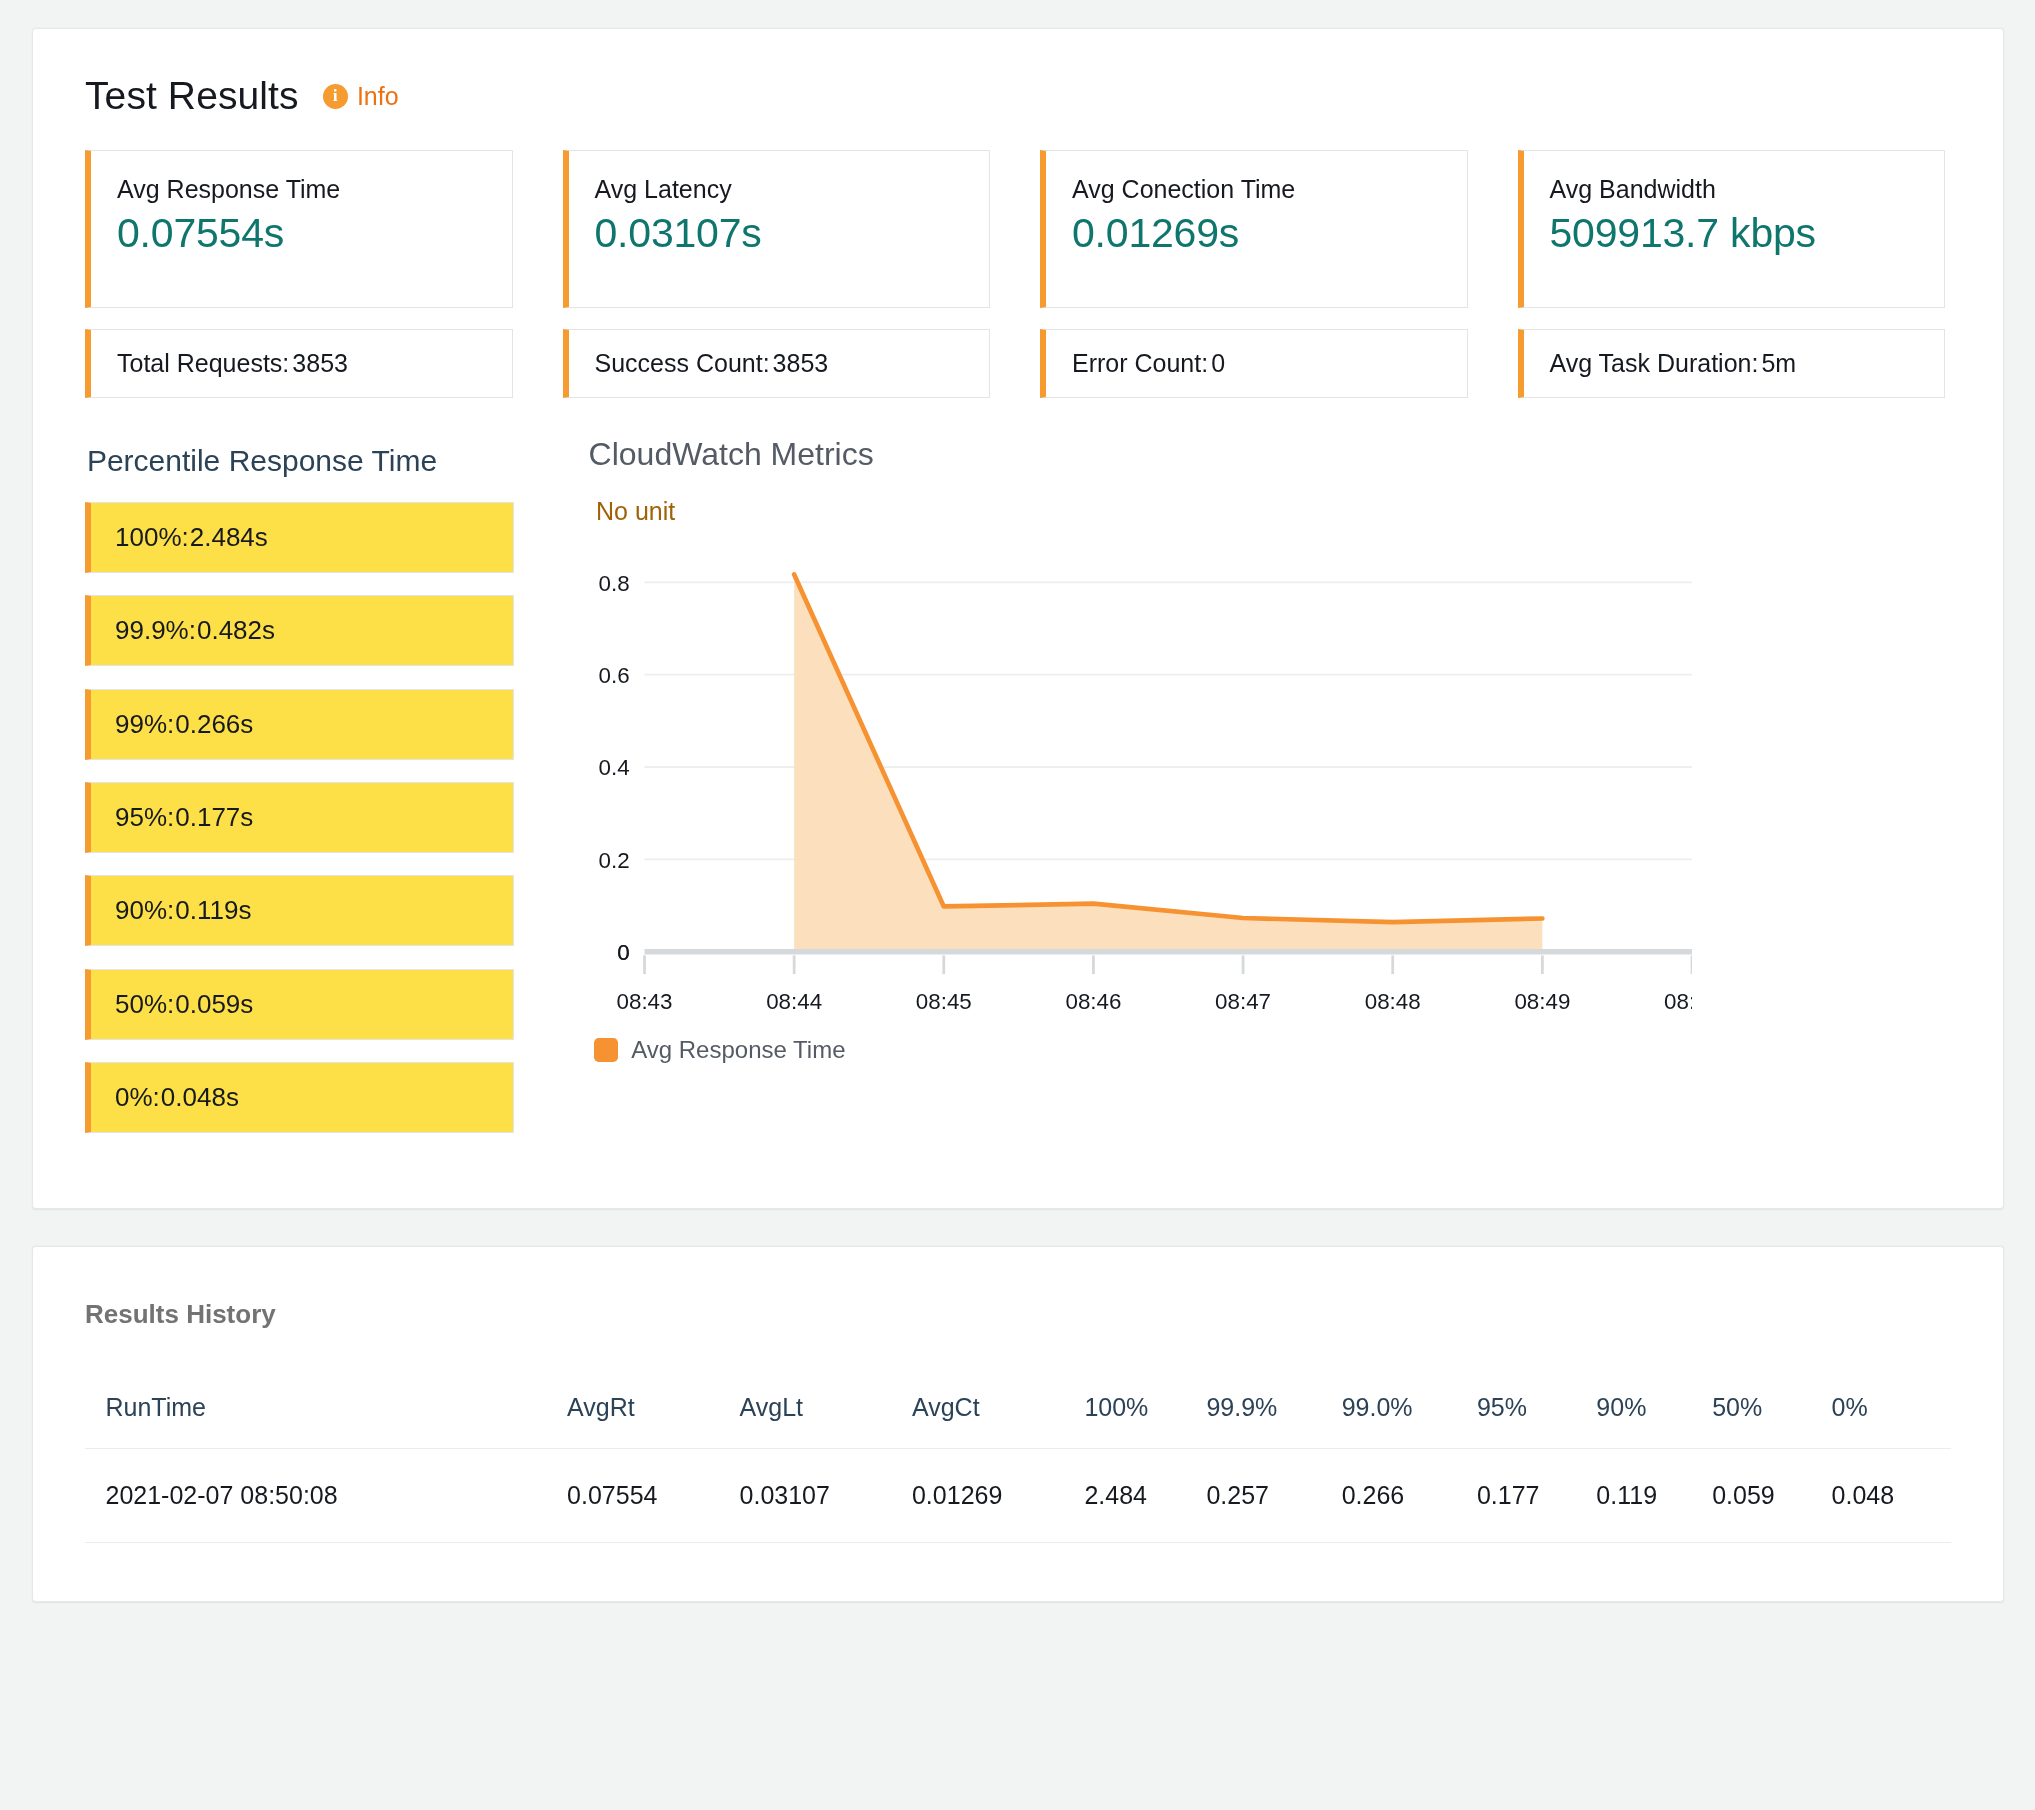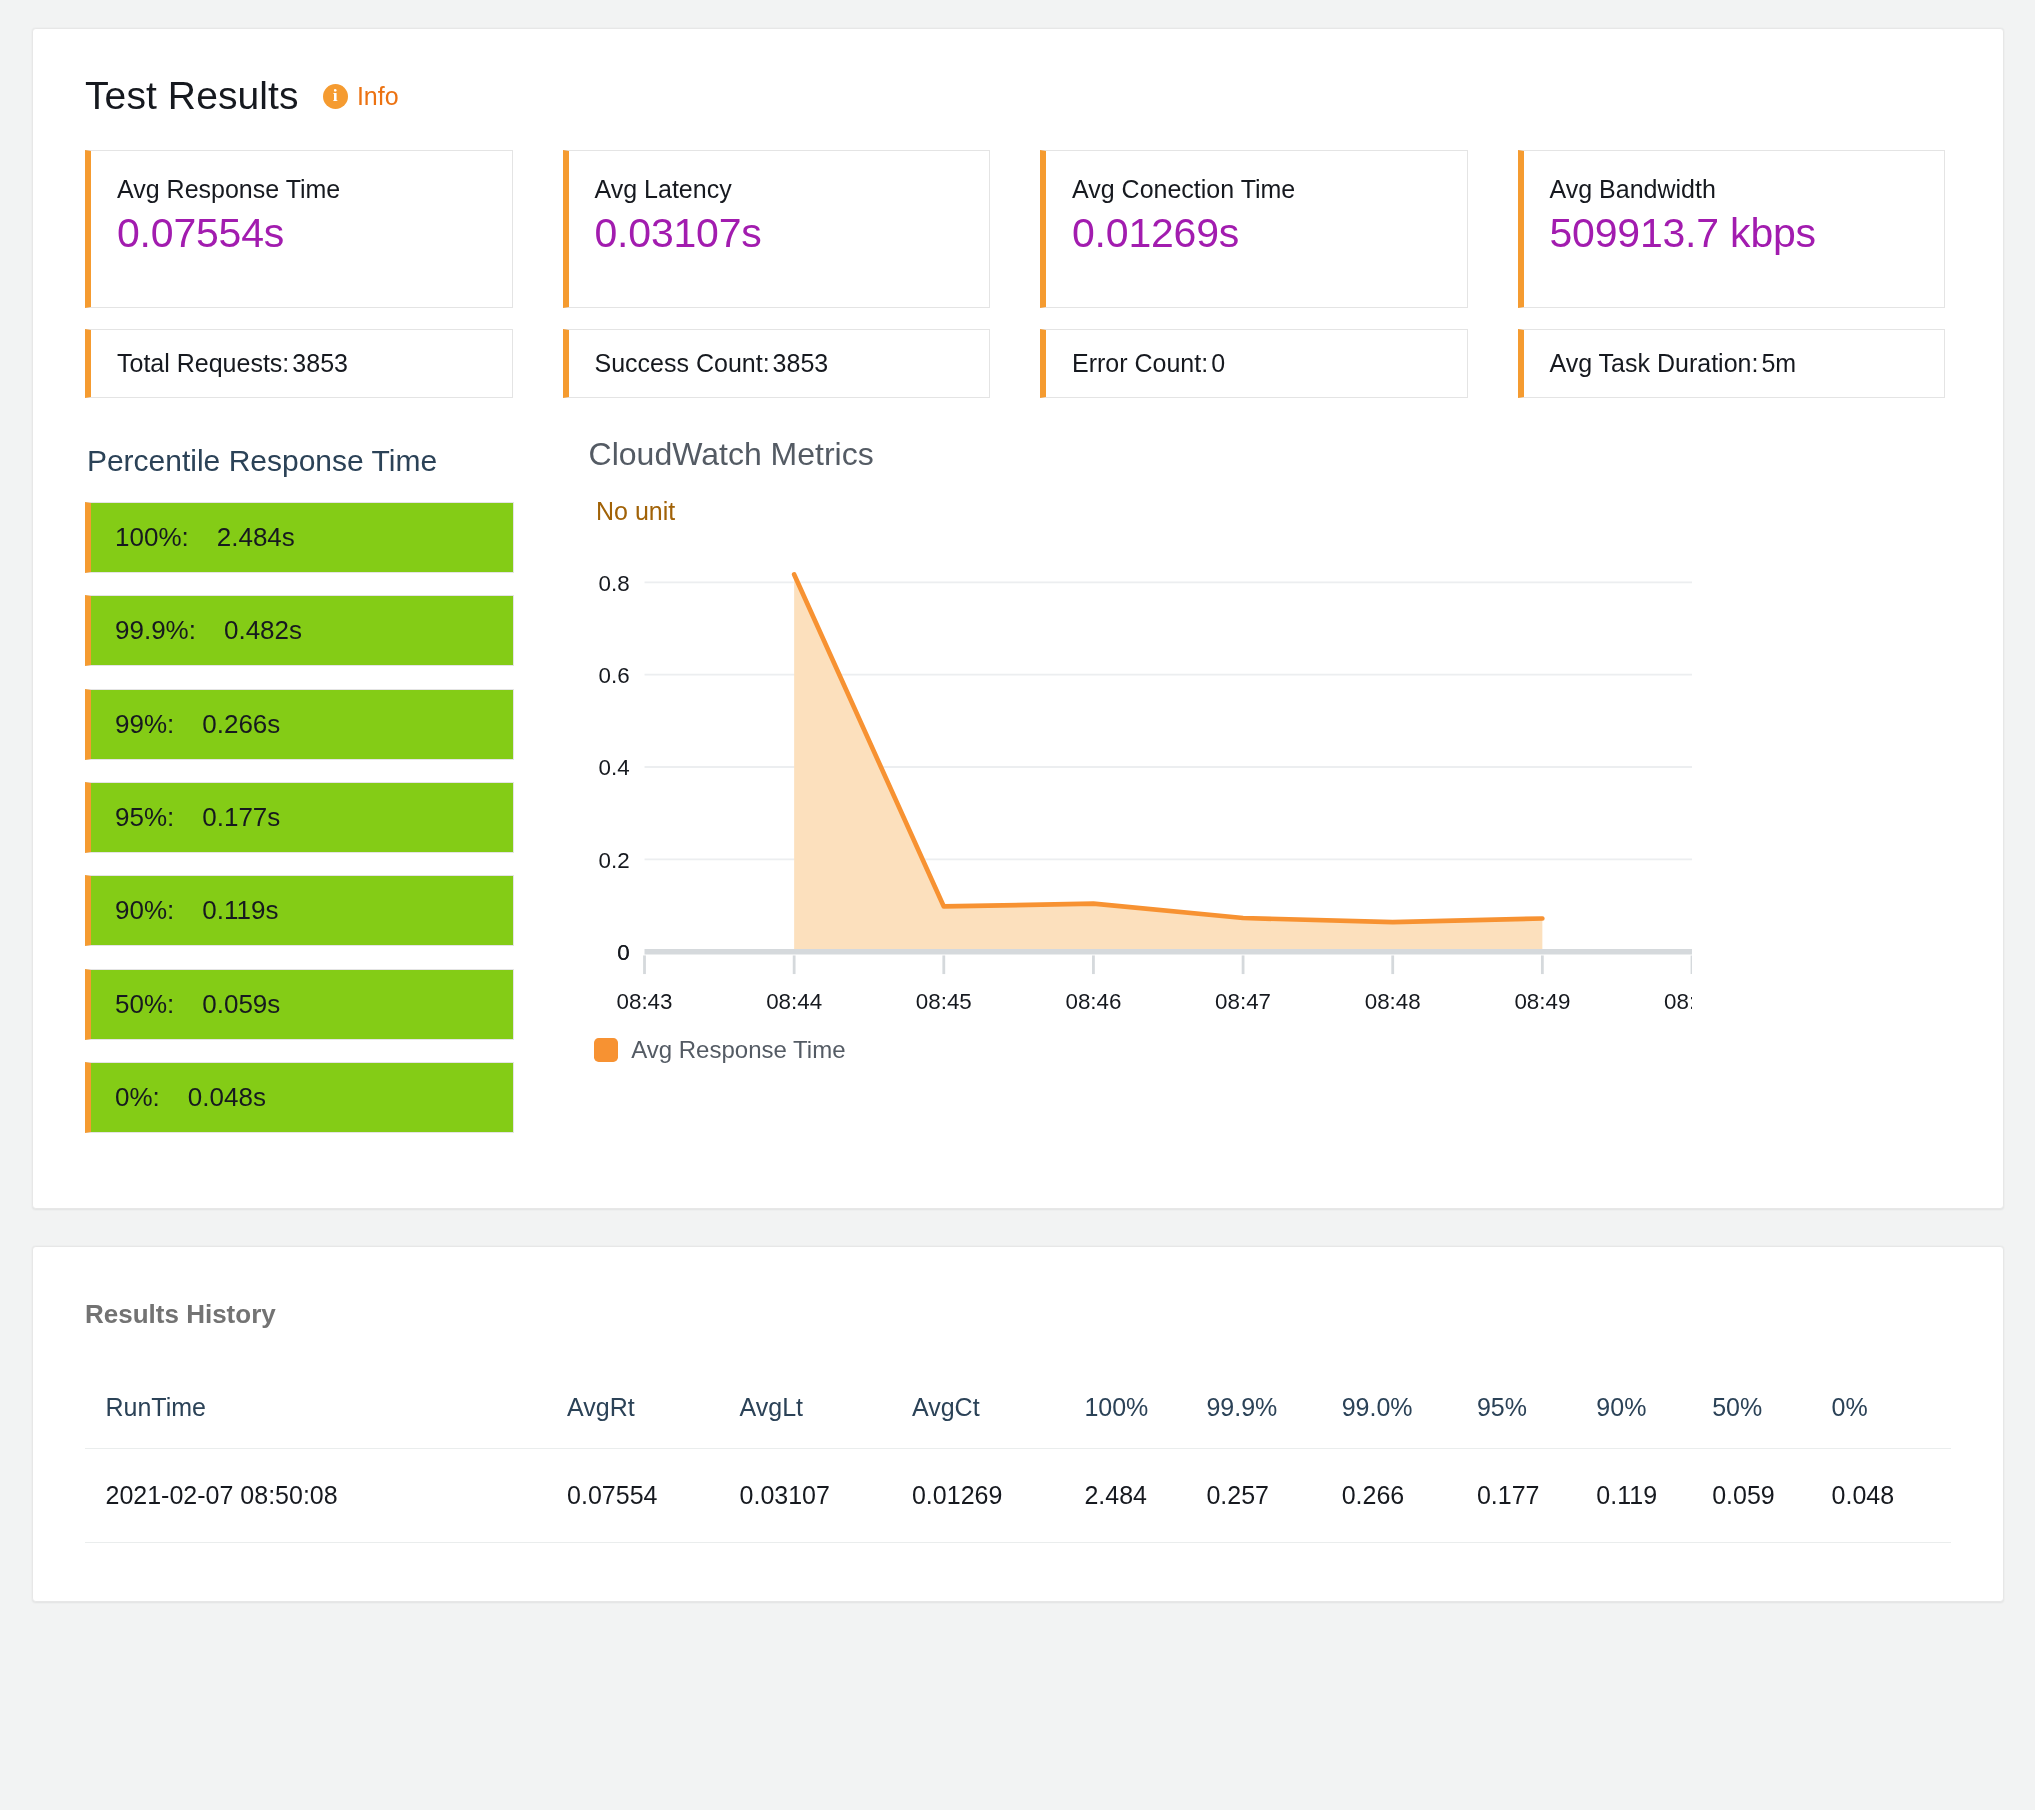--- a/index.html
+++ b/index.html
@@ -67,21 +67,21 @@
     padding: 24px 0 0 26px;
   }
   .metric-label {
     font-size: 25px;
     color: #16191f;
     font-weight: 400;
     margin-bottom: 5.6px;
   }
   .metric-value {
     font-size: 41px;
-    color: #a21caf;
+    color: #0f766e;
     font-weight: 400;
     letter-spacing: -0.2px;
   }
   .cards-row.small { gap: 50px; padding-top: 20.5px; }
   .stat-card {
     border: 0.9px solid #e4e4e4;
     border-left: 6.5px solid #f59b30;
     background: #fff;
     height: 69px;
     display: flex;
@@ -101,26 +101,26 @@
   .pct-col { width: 429px; flex: none; }
   .section-title {
     font-size: 30px;
     color: #2b4257;
     font-weight: 400;
     margin: 9.3px 0 24px 1.9px;
   }
   .pct-card {
     border: 0.9px solid #e4e4e4;
     border-left: 6.5px solid #f59b30;
-    background: #84cc16;
+    background: #fde047;
     height: 71px;
     display: flex;
     align-items: center;
     padding-left: 24px;
-    gap: 28px;
+    gap: 1px;
     margin-bottom: 22.4px;
   }
   .pct-key { font-size: 26px; color: #16191f; }
   .pct-val { font-size: 26px; color: #16191f; }
   
   .chart-col { flex: 1; min-width: 0; padding-top: 1.9px; }
   .chart-title {
     font-size: 32px;
     color: #545b64;
     font-weight: 400;

